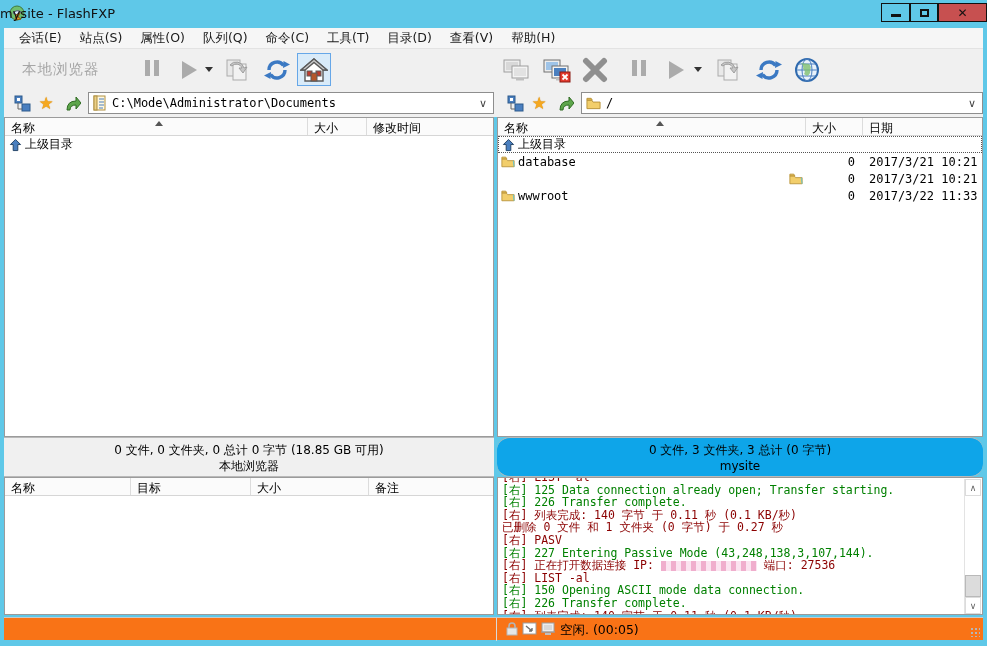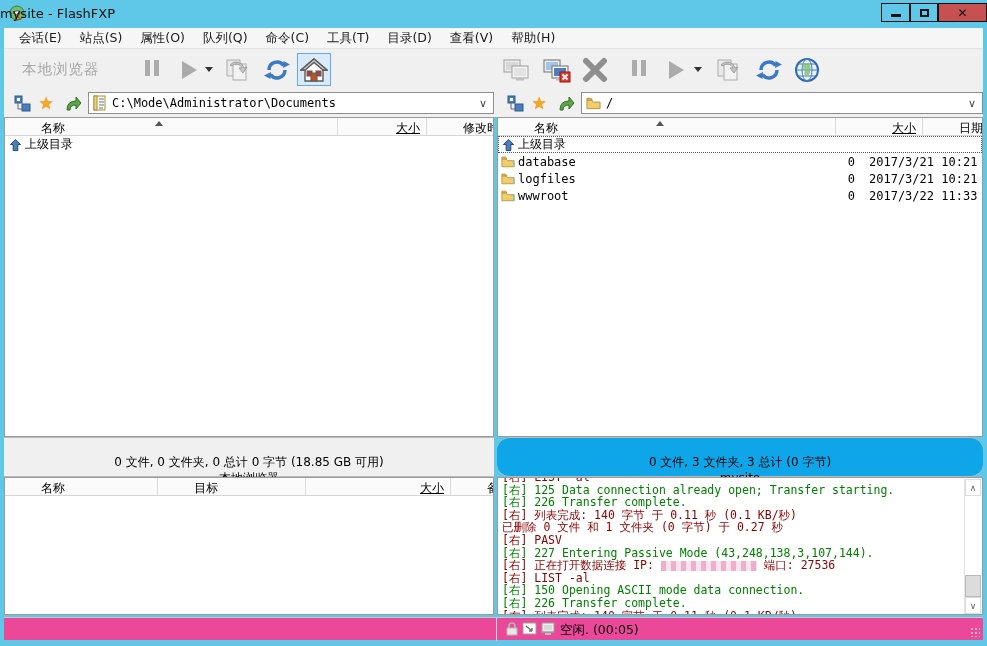--- a/index.html
+++ b/index.html
@@ -36,54 +36,54 @@
   .star-glyph { color:#F5A820; font-size:17px; text-shadow:0 0 1px #C07E10; }
   .combo { position:absolute; top:2px; height:22px; background:#fff; border:1px solid #8E8E8E; display:flex; align-items:center; padding:0 4px; }
   .combo .ctext { flex:1; font-family:"DejaVu Sans Mono","Liberation Mono",monospace; font-size:12px; color:#000; margin-left:5px; white-space:nowrap; overflow:hidden; }
   .combo .chev { color:#444; font-size:11px; margin-right:2px; }
 
   
   .panel { position:absolute; top:117px; height:320px; background:#fff; border:1px solid #9B9B9B; }
   #panel-local { left:4px; width:490px; }
   #panel-remote { left:497px; width:486px; }
   .fheader { display:flex; height:18px; background:#FBFBFB; border-bottom:1px solid #D6D6D6; position:relative; }
-  .fheader .hcell { border-right:1px solid #DCDCDC; padding:2px 6px 0 6px; font-size:12px; color:#000; white-space:nowrap; overflow:hidden;margin-left:30px; }
-  .hcell.right { text-align:right;text-decoration:underline; }
+  .fheader .hcell { border-right:1px solid #DCDCDC; padding:2px 6px 0 6px; font-size:12px; color:#000; white-space:nowrap; overflow:hidden; }
+  .hcell.right { text-align:left; }
   .sort-arrow { position:absolute; top:3px; width:0; height:0; border-bottom:5px solid #555; border-left:4px solid transparent; border-right:4px solid transparent; }
   .fbody { position:relative; }
   .frow { display:flex; height:17px; align-items:center; font-size:12px;justify-content:flex-end; }
   .frow .cicon { width:20px; display:flex; justify-content:center; align-items:center; flex-shrink:0; }
   .frow .cname { flex:1; font-family:"DejaVu Sans Mono","Liberation Mono",monospace; white-space:nowrap; overflow:hidden; }
   .frow .cname.cjk { font-family:"DejaVu Sans","Liberation Sans",sans-serif; }
   .frow .csize { text-align:right; padding-right:8px; font-family:"DejaVu Sans Mono","Liberation Mono",monospace; flex-shrink:0; }
   .frow .cdate { padding-left:6px; font-family:"DejaVu Sans Mono","Liberation Mono",monospace; flex-shrink:0; }
   .frow.focused { outline:1px dotted #555; outline-offset:-1px; }
 
   
-  .statusband { position:absolute; top:437px; height:40px; text-align:center; font-size:12px; color:#000; border:1px solid #B9B9B9; border-left:none; border-right:none; padding-top:16px; line-height:16px; }
+  .statusband { position:absolute; top:437px; height:40px; text-align:center; font-size:12px; color:#000; border:1px solid #B9B9B9; border-left:none; border-right:none; padding-top:4px; line-height:16px; }
   #status-local { left:4px; width:490px; background:#F0F0F0; }
   #status-remote { left:497px; width:486px; }
 
   
   #queue-panel { position:absolute; left:4px; top:477px; width:490px; height:138px; background:#fff; border:1px solid #9B9B9B; }
   #log-panel { position:absolute; left:497px; top:477px; width:486px; height:138px; background:#fff; border:1px solid #9B9B9B; overflow:hidden; }
   #log-lines { margin:-7px 0 0 4px; font-family:"DejaVu Sans Mono","Liberation Mono",monospace; font-size:11.5px; line-height:12.6px; white-space:nowrap; }
   .log-red { color:#8B0000; }
   .log-green { color:#008000; }
   .censor { display:inline-block; width:96px; height:10px; vertical-align:middle; background:repeating-linear-gradient(90deg,#F0AECD 0 5px,#FBE4F0 5px 10px); }
 
   
   #log-scroll { position:absolute; right:1px; top:1px; width:17px; height:135px; background:#FFF; border-left:1px solid #E3E3E3; }
   .sbtn { position:absolute; left:0; width:16px; height:17px; background:#FFF; border:1px solid #DCDCDC; color:#606060; font-size:9px; display:flex; align-items:center; justify-content:center; }
   #sb-up { top:0; }
   #sb-down { bottom:0; }
   #sb-thumb { position:absolute; left:0; top:96px; width:16px; height:22px; background:#DCDCDC; border:1px solid #B9B9B9; }
 
   
-  #statusbar { position:absolute; left:4px; top:617px; width:979px; height:23px; background:#ec4899; border-top:1px solid #C9C9C9; }
+  #statusbar { position:absolute; left:4px; top:617px; width:979px; height:23px; background:#f97316; border-top:1px solid #C9C9C9; }
   #statusbar-left { position:absolute; left:0; top:0; width:493px; height:23px; border-right:1px solid #D9D9D9; }
   #statusbar-icons { position:absolute; left:500px; top:3px; display:flex; gap:2px; }
   #statusbar-text { position:absolute; left:556px; top:4px; font-size:12.5px; color:#000; }
   #resize-grip { position:absolute; right:3px; bottom:3px; width:10px; height:10px;
     background-image:radial-gradient(#B5B5B5 1px, transparent 1.2px); background-size:4px 4px; }
 
   svg { display:block; }
 </style>
 </head>
 <body>
@@ -324,21 +324,20 @@
           <span class="cdate" style="width: 119px;">2017/3/21 10:21</span>
         </div>
         <div class="frow">
           <span class="cicon">
             <svg width="14" height="13" viewBox="0 0 16 14">
               <path d="M1 4 h5 l1.5 2 H15 v7 H1z" fill="#F2CE6B" stroke="#B8923A"></path>
               <path d="M1 4 V2 h4.5 l1.2 2z" fill="#E3BA4E" stroke="#B8923A"></path>
               <path d="M14 6 l1 7" stroke="#5BC8D8"></path>
             </svg>
           </span>
-          <span class="cname">logfiles</span>
           <span class="csize" style="width: 57px;">0</span>
           <span class="cdate" style="width: 119px;">2017/3/21 10:21</span>
         </div>
         <div class="frow">
           <span class="cicon">
             <svg width="14" height="13" viewBox="0 0 16 14">
               <path d="M1 4 h5 l1.5 2 H15 v7 H1z" fill="#F2CE6B" stroke="#B8923A"></path>
               <path d="M1 4 V2 h4.5 l1.2 2z" fill="#E3BA4E" stroke="#B8923A"></path>
               <path d="M14 6 l1 7" stroke="#5BC8D8"></path>
             </svg>

